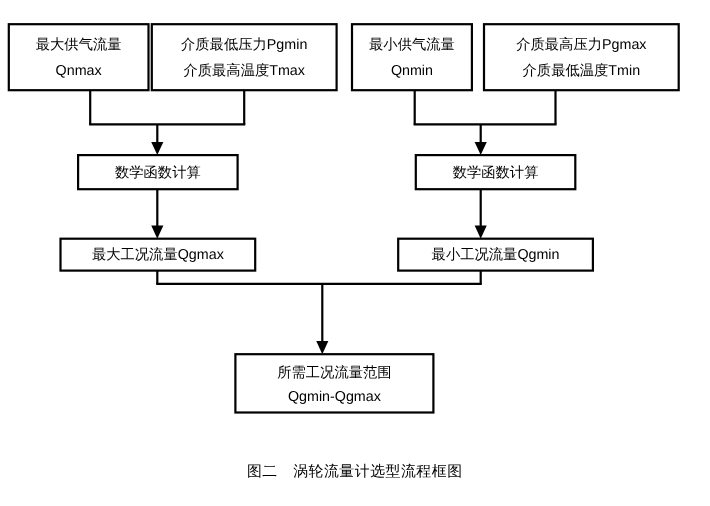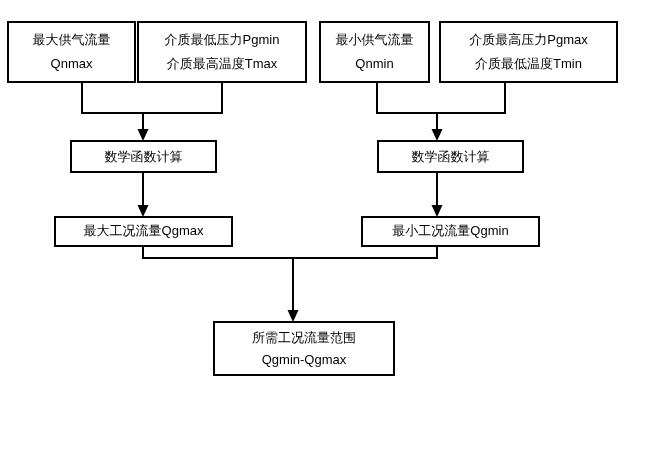--- a/index.html
+++ b/index.html
@@ -149,14 +149,15 @@
     </g>
 
     <g>
       <rect class="box-rect" x="214" y="322" width="180" height="53"></rect>
       <text class="box-text" x="304" y="339">所需工况流量范围</text>
       <text class="box-text line2" x="304" y="361">Qgmin-Qgmax</text>
     </g>
 
   </svg>
 
+  <div class="caption">图二　涡轮流量计选型流程框图</div>
 
 </div>
 
 </body></html>

